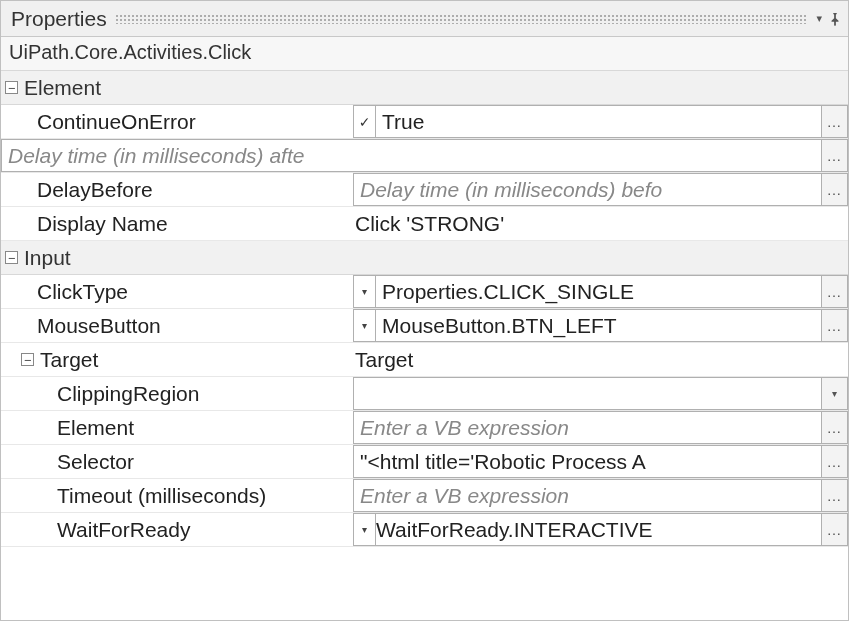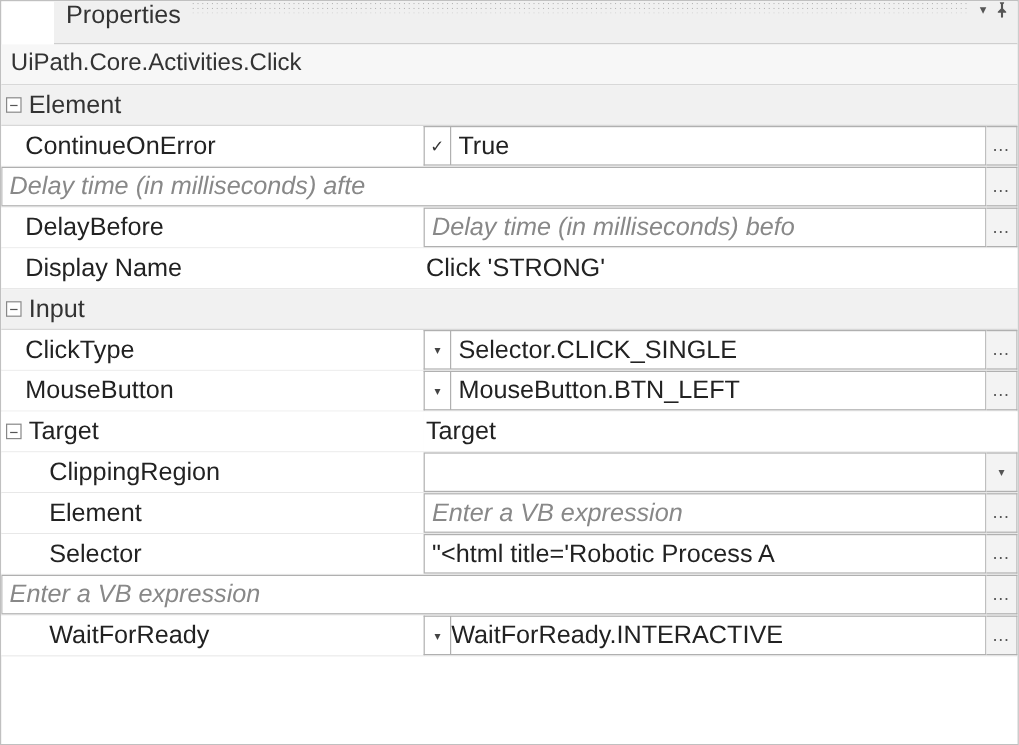--- a/index.html
+++ b/index.html
@@ -7,26 +7,25 @@
     font-family: "Segoe UI", Tahoma, sans-serif;
     font-size: 20px;
     background: #fff;
     width: 849px;
     height: 621px;
     overflow: hidden;
     border: 1px solid #c0c0c0;
   }
   .panel-header {
     display: flex;
-    align-items: flex-start;
+    align-items: center;
     background: #f0f0f0;
     border-bottom: 1px solid #c8c8c8;
     height: 36px;
     padding: 0 6px 0 10px;
-    margin-left: 44px;
   }
   .panel-title {
     color: #333;
     font-size: 21px;
   }
   .dotfill {
     flex: 1;
     height: 10px;
     margin: 0 8px;
     background-image: radial-gradient(circle, #a8a8a8 0.7px, transparent 0.8px);
@@ -66,21 +65,21 @@
   }
   .prop-row {
     display: flex;
     align-items: stretch;
     height: 34px;
     border-bottom: 1px solid #e8e8e8;
     font-size: 21px;
   }
   .label-cell {
     width: 352px;
-    padding-left: 0;
+    padding-left: 16px;
     display: flex;
     align-items: center;
     color: #222;
     background: #fff;
     text-align: right;
   }
   .label-indent { width: 20px; flex-shrink:0; }
   .value-cell {
     flex: 1;
     display: flex;
@@ -214,21 +213,21 @@
   <span>Input</span>
 </div>
 
 <div class="prop-row">
   <div class="label-cell">
       <span class="label-indent"></span>
       <span>ClickType</span>
     </div>
   <div class="value-cell">
     <div class="combo-btn">▾</div>
-    <div class="text-input">Selector.CLICK_SINGLE</div>
+    <div class="text-input">Properties.CLICK_SINGLE</div>
     <div class="ellipsis-btn">…</div>
   </div>
 </div>
 
 <div class="prop-row">
   <div class="label-cell">
       <span class="label-indent"></span>
       <span>MouseButton</span>
     </div>
   <div class="value-cell">
@@ -279,20 +278,25 @@
       <span class="label-indent"></span>
       <span>Selector</span>
     </div>
   <div class="value-cell">
     <div class="text-input">"&lt;html title='Robotic Process A</div>
     <div class="ellipsis-btn">…</div>
   </div>
 </div>
 
 <div class="prop-row">
+  <div class="label-cell">
+      <span class="label-indent"></span>
+      <span class="label-indent"></span>
+      <span>Timeout (milliseconds)</span>
+    </div>
   <div class="value-cell">
     <div class="text-input placeholder">Enter a VB expression</div>
     <div class="ellipsis-btn">…</div>
   </div>
 </div>
 
 <div class="prop-row">
   <div class="label-cell">
       <span class="label-indent"></span>
       <span class="label-indent"></span>

